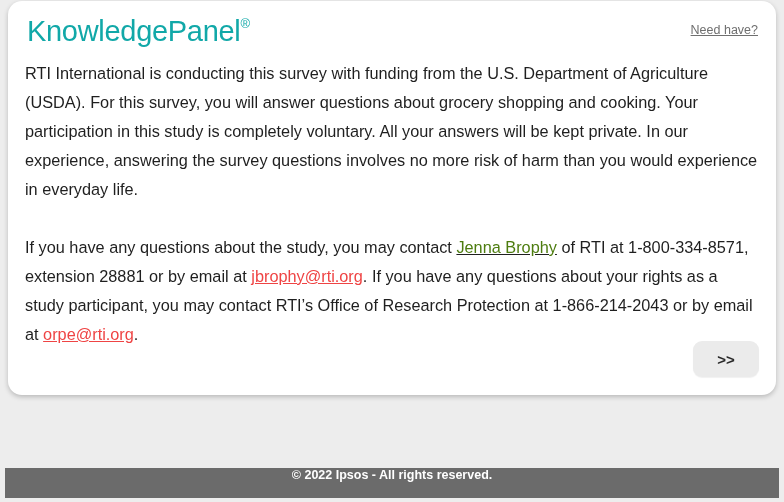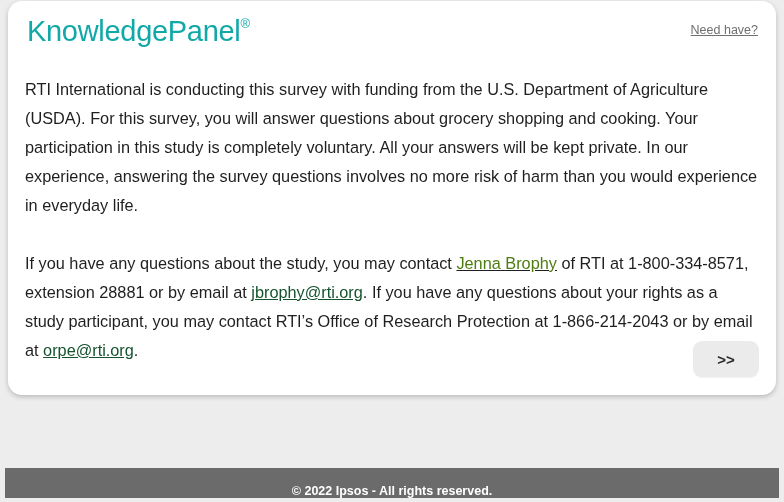--- a/index.html
+++ b/index.html
@@ -70,36 +70,35 @@
     color: #6f6f6f;
     text-decoration: underline;
     cursor: pointer;
     white-space: nowrap;
   }
   .body-text {
     padding: 0 8px 0 8px;
     color: #1f1f1f;
     font-size: 16.3px;
     line-height: 29px;
-    margin-top: 16px;
   }
   .body-text p {
     margin: 0 0 29px 0;
   }
   .body-text p:last-child {
     margin-bottom: 0;
   }
   a.plainlink {
     color: #4d7c0f;
     text-decoration: underline;
     text-decoration-color: #1f1f1f;
     cursor: pointer;
   }
   a.maillink {
-    color: #14532d;
+    color: #ef4444;
     text-decoration: underline;
     cursor: pointer;
   }
   .next-btn {
     position: absolute;
     right: 17px;
     bottom: 18px;
     width: 66px;
     height: 36px;
     background: #ebebeb;
@@ -120,21 +119,21 @@
     position: absolute;
     left: 5px;
     top: 468px;
     width: 774px;
     height: 30px;
     background: #6b6b6b;
     color: #ffffff;
     font-size: 12.5px;
     font-weight: bold;
     display: flex;
-    align-items: flex-end;
+    align-items: flex-start;
     justify-content: center;
     box-sizing: border-box;
   }
 </style>
 </head>
 <body>
 
 <div class="page">
 
   <div class="card">

